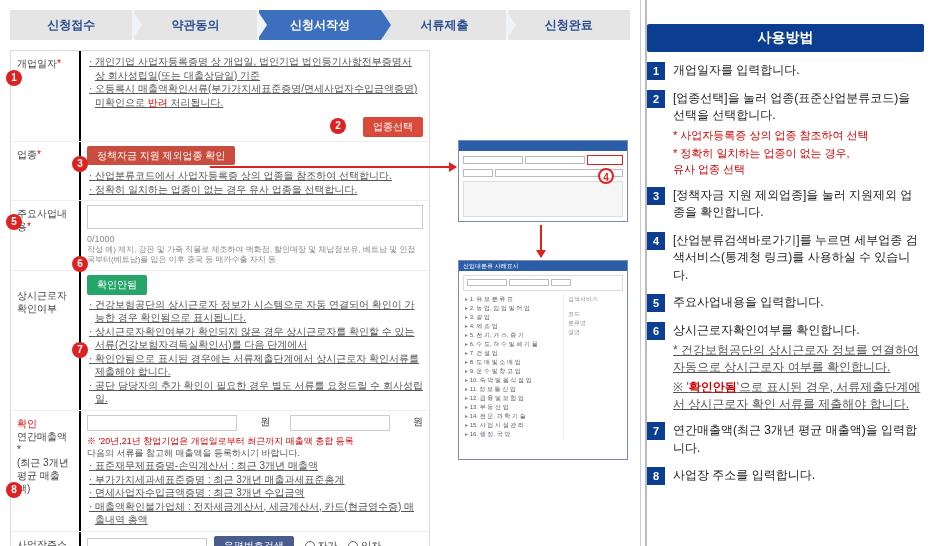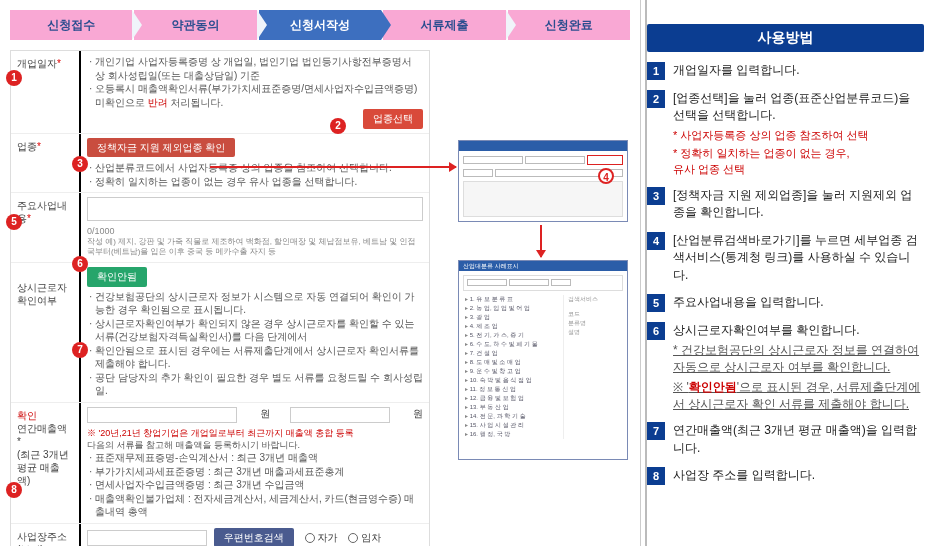--- a/index.html
+++ b/index.html
@@ -4,33 +4,33 @@
 <style>
 * { margin:0; padding:0; box-sizing:border-box; font-family:"Malgun Gothic","맑은 고딕",sans-serif; }
 body { background:#fff; width:946px; height:546px; overflow:hidden; position:relative; }
 .wrap { display:flex; width:100%; height:100%; }
 .left { flex:0 0 640px; position:relative; padding:10px 10px 0 10px; }
 .right { flex:0 0 290px; padding:24px 6px 0 6px; border-left:1px solid #ccc; }
 .sep-v { position:absolute; left:645px; top:0; bottom:0; width:2px; background:#bbb; }
 
 
 .stepper { display:flex; gap:2px; margin-bottom:10px; }
-.chev { position:relative; flex:1; height:30px; line-height:30px; text-align:center; font-weight:600; font-size:12px; color:#2a4d8f; background:#f9a8d4; }
+.chev { position:relative; flex:1; height:30px; line-height:30px; text-align:center; font-weight:600; font-size:12px; color:#2a4d8f; background:#e5e5e5; }
 .chev:after { content:""; position:absolute; right:-10px; top:0; border-top:15px solid transparent; border-bottom:15px solid transparent; border-left:10px solid #f0f4fa; z-index:2; }
 .chev.active { background:#3d6fbf; color:#fff; }
 .chev.active:after { border-left-color:#3d6fbf; }
 .chev:last-child:after{display:none;}
 
 
 .form { border:1px solid #ddd; font-size:10px; color:#333; position:relative; }
 .row { display:flex; border-bottom:1px solid #eee; }
 .lab { flex:0 0 70px; padding:6px 6px; font-size:10px; color:#444; border-right:2px solid #000000; line-height:1.3; }
 .lab .ast { color:#d00; }
 .val { flex:1; padding:4px 6px; line-height:1.35; }
-.bullet { padding-left:8px; text-indent:-6px; color:#555; }
+.bullet { padding-left:8px; text-indent:-6px; color:#555;text-decoration:underline; }
 .bullet:before{content:"· ";}
 .red { color:#c00; }
 .btn-o { display:inline-block; background:#d94a3a; color:#fff; padding:3px 10px; font-size:10px; border-radius:2px; }
 .btn-g { display:inline-block; background:#26a56b; color:#fff; padding:3px 10px; font-size:10px; border-radius:2px; }
 .btn-b { display:inline-block; background:#4a5b8f; color:#fff; padding:3px 10px; font-size:10px; border-radius:2px; }
 textarea.mini{width:100%;height:24px;border:1px solid #ccc;font-size:10px;resize:none;}
 .fake-in{display:inline-block;border:1px solid #ccc;min-width:120px;height:16px;vertical-align:middle;margin-right:4px;background:#fff;}
 .won-wrap{display:flex;justify-content:space-between;gap:10px;margin-bottom:4px}
 .won-wrap span{font-size:10px;}
 .radio{width:10px;height:10px;border:1px solid #666;border-radius:50%;display:inline-block;vertical-align:middle;margin:0 3px 0 8px;}
@@ -84,21 +84,21 @@
    <div class="chev">신청완료</div>
   </div>
 
   <div class="form" style="width:420px;">
 
    <div class="row">
     <div class="lab"><span>개업일자</span><span class="ast">*</span></div>
     <div class="val">
      <div class="bullet">개인기업 사업자등록증명 상 개업일, 법인기업 법인등기사항전부증명서 상 회사성립일(또는 대출상담일) 기준</div>
      <div class="bullet"><span>오등록시 매출액확인서류(부가가치세표준증명/면세사업자수입금액증명) 미확인으로 </span><span class="red">반려</span><span> 처리됩니다.</span></div>
-     <div style="text-align:right;margin-top:0;">
+     <div style="text-align:right;margin-top:8px;">
        <span class="btn-o">업종선택</span>
      </div>
     </div>
    </div>
 
    <div class="row">
     <div class="lab"><span>업종</span><span class="ast">*</span></div>
     <div class="val">
      <span class="btn-o" style="background:#c94d3f;">정책자금 지원 제외업종 확인</span>
      <div class="bullet" style="margin-top:4px;">산업분류코드에서 사업자등록증 상의 업종을 참조하여 선택합니다.</div>

